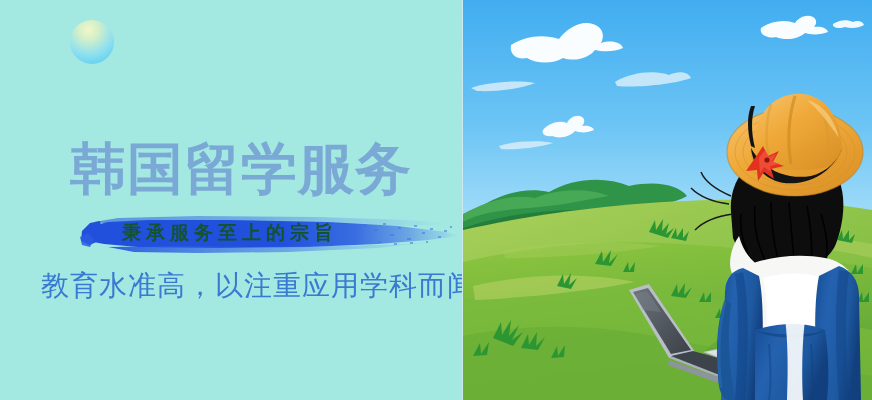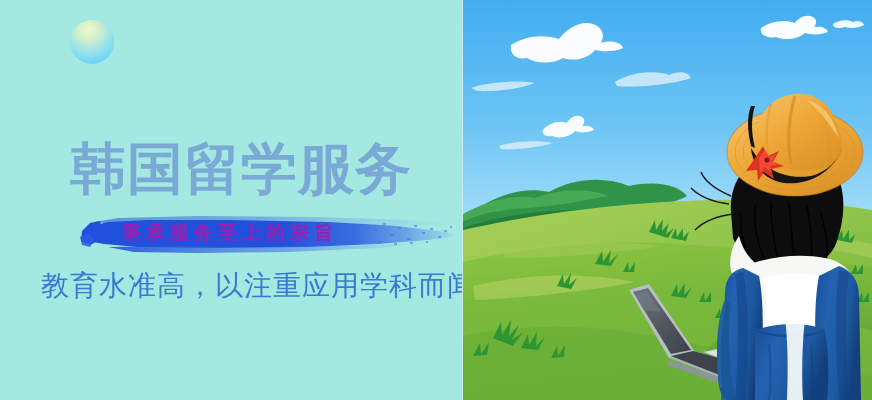--- a/index.html
+++ b/index.html
@@ -42,21 +42,21 @@
     position:absolute;left:78px;top:211px;
     width:382px;height:48px;
   }
   .brush-wrap svg{display:block;width:100%;height:100%;}
 
   .brush-text{
     position:absolute;left:122px;top:220px;
     font-size:19px;
     line-height:26px;
     font-weight:700;
-    color:#a21caf;
+    color:#14532d;
     letter-spacing:5px;
     white-space:nowrap;
   }
 
   .subline{
     position:absolute;left:41px;top:269px;
     font-size:28px;
     line-height:34px;
     font-weight:400;
     color:#3a79d2;

